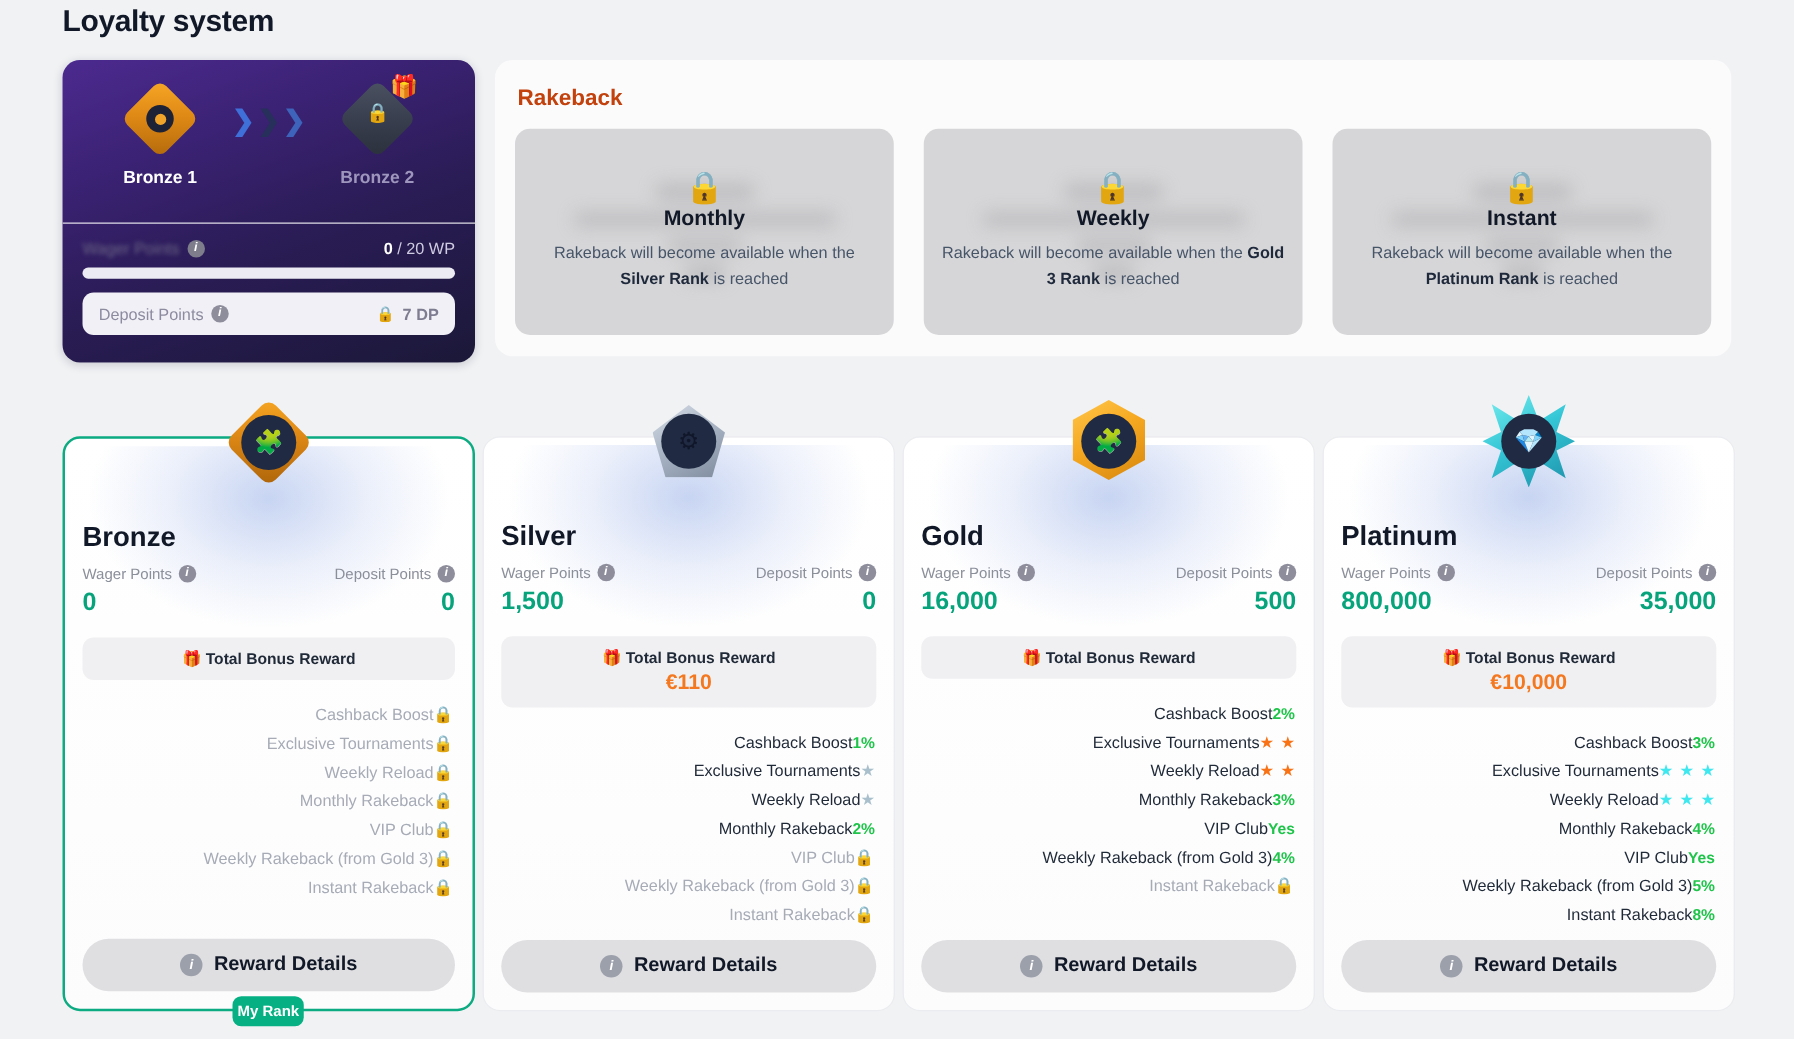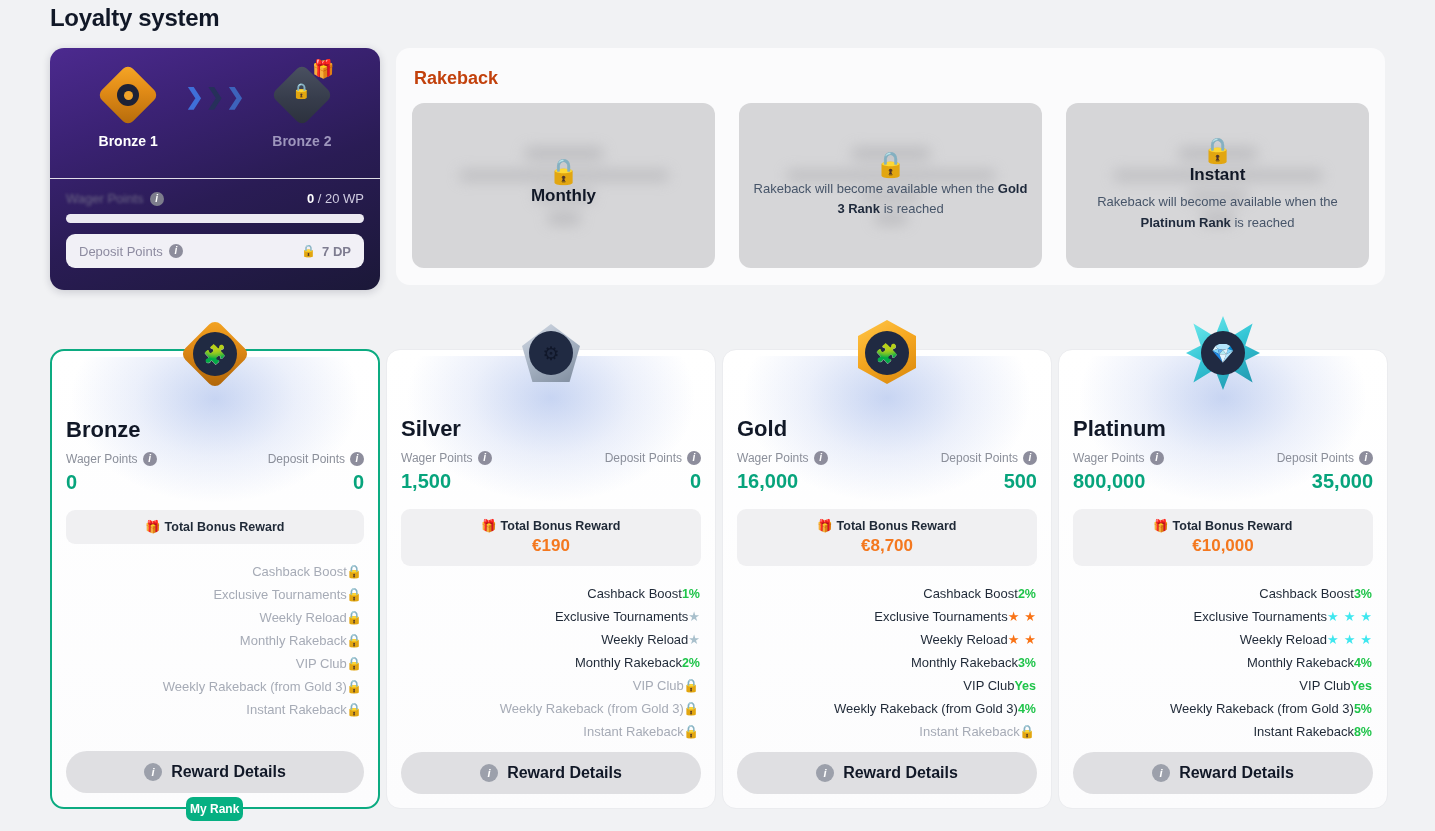--- a/index.html
+++ b/index.html
@@ -279,32 +279,34 @@
         <div class="rake-card">
           <div class="rake-ghost">
             <div class="ghost-bar" style="width:80px;height:13px"></div>
             <div class="ghost-bar" style="width:210px;height:11px"></div>
             <div class="ghost-bar" style="width:60px;height:11px"></div>
             <div class="ghost-bar" style="width:34px;height:13px"></div>
           </div>
           <div class="rake-front">
             <div class="rake-lock monthly">🔒</div>
             <div class="rake-name">Monthly</div>
+            <div class="rake-desc"><span>Rakeback will become available when the </span><b>Silver Rank</b><span> is reached</span></div>
           </div>
         </div>
 
         <div class="rake-card">
           <div class="rake-ghost">
             <div class="ghost-bar" style="width:80px;height:13px"></div>
             <div class="ghost-bar" style="width:210px;height:11px"></div>
             <div class="ghost-bar" style="width:60px;height:11px"></div>
             <div class="ghost-bar" style="width:34px;height:13px"></div>
           </div>
           <div class="rake-front">
             <div class="rake-lock weekly">🔒</div>
+            <div class="rake-name">Weekly</div>
             <div class="rake-desc"><span>Rakeback will become available when the </span><b>Gold 3 Rank</b><span> is reached</span></div>
           </div>
         </div>
 
         <div class="rake-card">
           <div class="rake-ghost">
             <div class="ghost-bar" style="width:80px;height:13px"></div>
             <div class="ghost-bar" style="width:210px;height:11px"></div>
             <div class="ghost-bar" style="width:60px;height:11px"></div>
             <div class="ghost-bar" style="width:34px;height:13px"></div>
@@ -400,21 +402,21 @@
           <div class="pts-col right">
             <span class="pts-label">
               <span>Deposit Points</span>
               <span class="info-dot">i</span>
             </span>
             <span class="pts-val">0</span>
           </div>
         </div>
         <div class="bonus-box">
           <div class="bonus-title"><span>🎁</span> <span>Total Bonus Reward</span></div>
-          <div class="bonus-val">€190</div>
+          <div class="bonus-val">€110</div>
         </div>
         <div class="perks">
           <div class="perk">
             <span class="perk-name">Cashback Boost</span>
             <span class="perk-val">1%</span>
           </div>
           <div class="perk">
             <span class="perk-name">Exclusive Tournaments</span>
             <span class="stars silver">
               <span>★</span>
@@ -466,21 +468,20 @@
           <div class="pts-col right">
             <span class="pts-label">
               <span>Deposit Points</span>
               <span class="info-dot">i</span>
             </span>
             <span class="pts-val">500</span>
           </div>
         </div>
         <div class="bonus-box">
           <div class="bonus-title"><span>🎁</span> <span>Total Bonus Reward</span></div>
-          <div class="bonus-val">€8,700</div>
         </div>
         <div class="perks">
           <div class="perk">
             <span class="perk-name">Cashback Boost</span>
             <span class="perk-val">2%</span>
           </div>
           <div class="perk">
             <span class="perk-name">Exclusive Tournaments</span>
             <span class="stars gold">
               <span>★</span>

